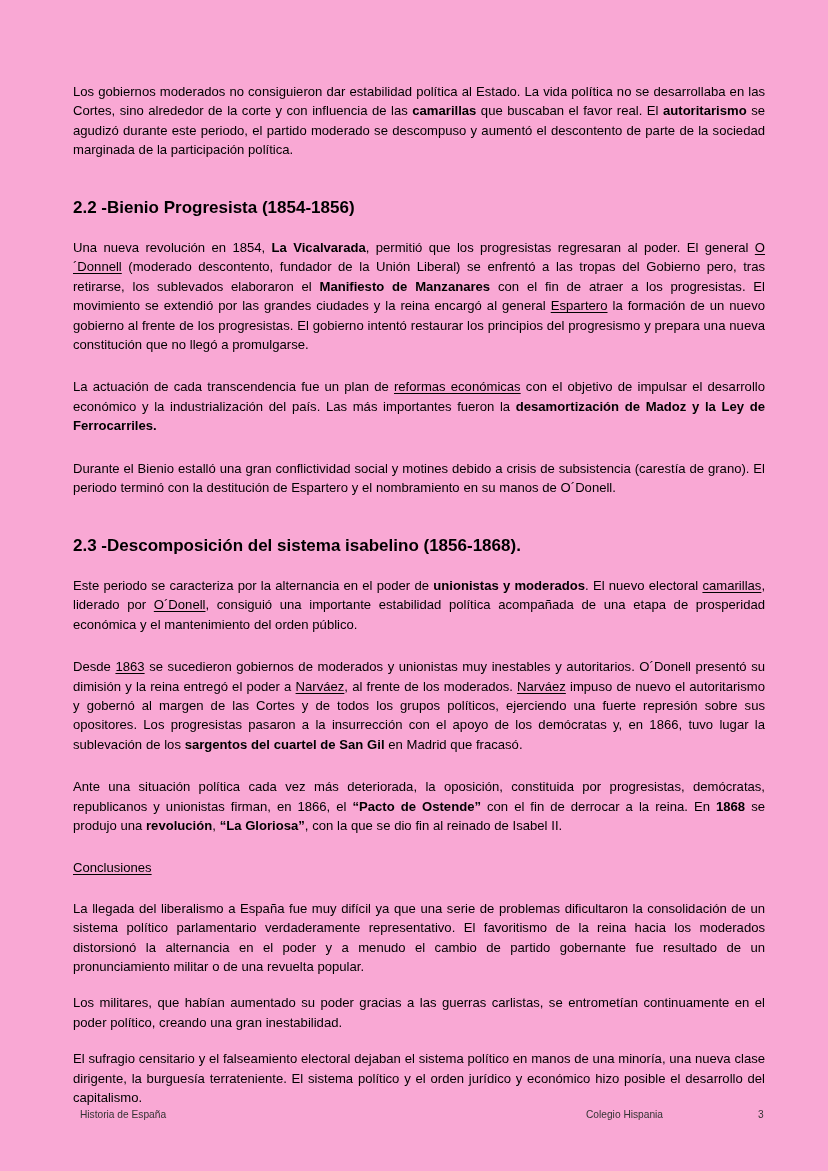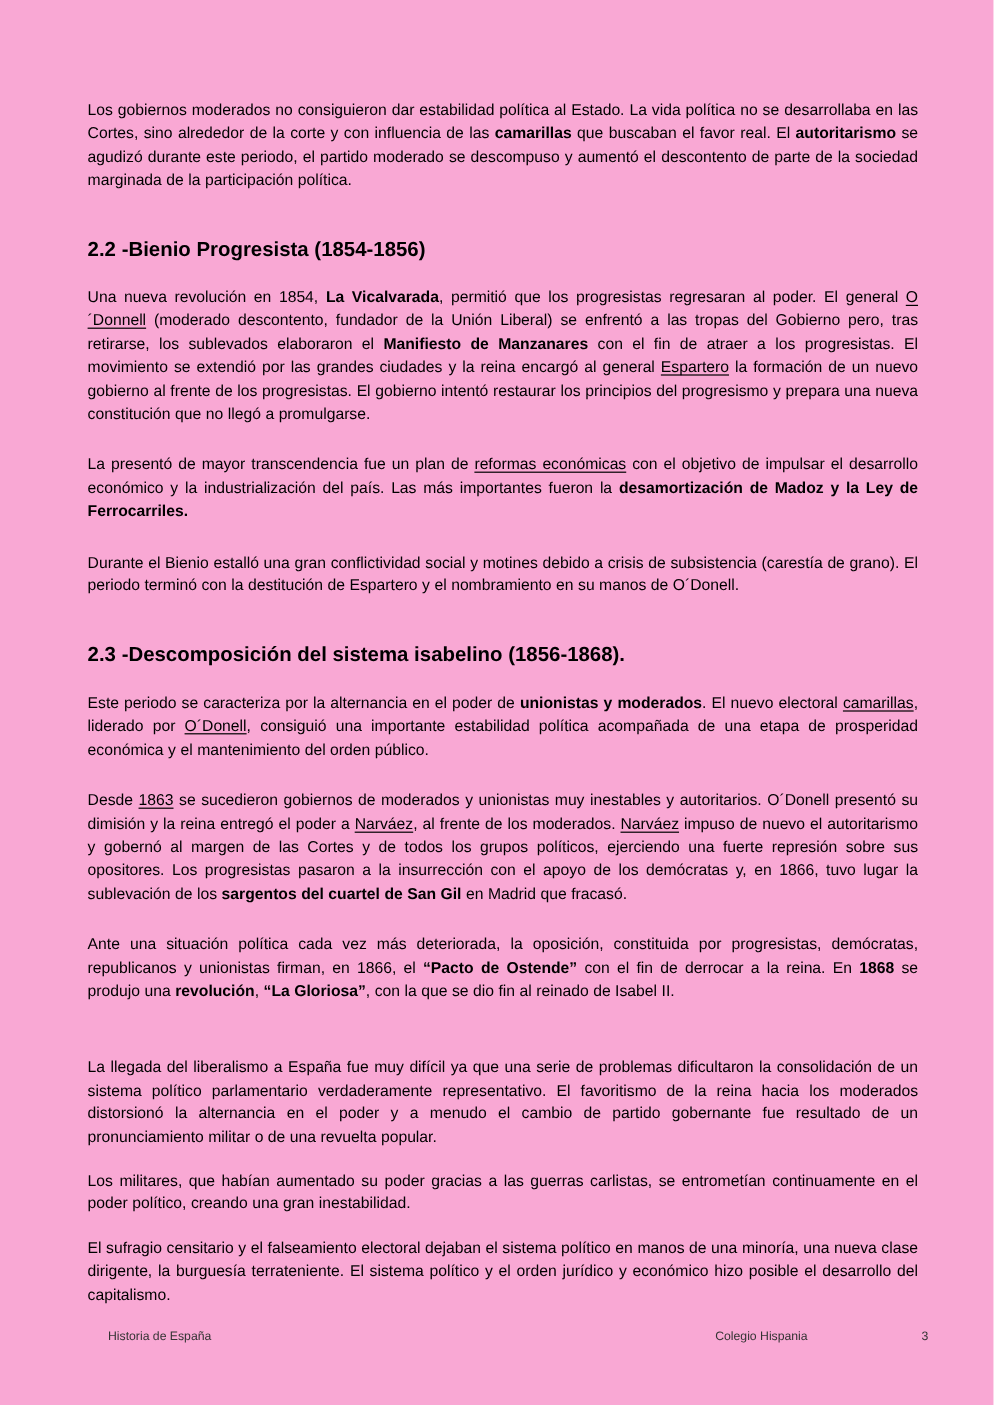--- a/index.html
+++ b/index.html
@@ -61,21 +61,21 @@
     text-underline-offset: 2px;
     text-align: left;
   }
   b, strong { font-weight: bold; }
   u {
     text-decoration: underline;
     text-underline-offset: 2px;
   }
   .footer {
     position: absolute;
-    left: 90px;
+    left: 80px;
     top: 1108px;
     width: 692px;
     height: 16px;
     font-size: 10.2px;
     line-height: 14px;
     color: #333333;
   }
   .footer .f-left {
     position: absolute;
     left: 0;
@@ -108,21 +108,21 @@
     <div class="sp-before-heading"></div>
 
     <h2 class="section-heading">2.2 -Bienio Progresista (1854-1856)</h2>
 
     <div class="sp-after-heading"></div>
 
     <p class="body-par"><span>Una nueva revolución en 1854, </span><b>La Vicalvarada</b><span>, permitió que los progresistas regresaran al poder. El general </span><u>O´Donnell</u><span> (moderado descontento, fundador de la Unión Liberal) se enfrentó a las tropas del Gobierno pero, tras retirarse, los sublevados elaboraron el </span><b>Manifiesto de Manzanares</b><span> con el fin de atraer a los progresistas. El movimiento se extendió por las grandes ciudades y la reina encargó al general </span><u>Espartero</u><span> la formación de un nuevo gobierno al frente de los progresistas. El gobierno intentó restaurar los principios del progresismo y prepara una nueva constitución que no llegó a promulgarse.</span></p>
 
     <div class="sp-small"></div>
 
-    <p class="body-par"><span>La presentó  de mayor transcendencia fue un plan de </span><u>reformas económicas</u><span> con el objetivo de impulsar el desarrollo económico y la industrialización del país. Las más importantes fueron la </span><b>desamortización de Madoz y la Ley de Ferrocarriles.</b></p>
+    <p class="body-par"><span>La actuación  de cada transcendencia fue un plan de </span><u>reformas económicas</u><span> con el objetivo de impulsar el desarrollo económico y la industrialización del país. Las más importantes fueron la </span><b>desamortización de Madoz y la Ley de Ferrocarriles.</b></p>
 
     <div class="sp-small"></div>
 
     <p class="body-par"><span>Durante el Bienio estalló una gran conflictividad social y motines debido a crisis de subsistencia (carestía de grano). El periodo terminó con la destitución de Espartero y el nombramiento en su manos de O´Donell.</span></p>
 
     <div class="sp-before-heading"></div>
 
     <h2 class="section-heading">2.3 -Descomposición del sistema isabelino (1856-1868).</h2>
 
     <div class="sp-after-heading"></div>
@@ -132,20 +132,21 @@
     <div class="sp-small"></div>
 
     <p class="body-par"><span>Desde </span><u>1863</u><span> se sucedieron gobiernos de moderados y unionistas muy inestables y autoritarios. O´Donell presentó su dimisión y la reina entregó el poder a </span><u>Narváez</u><span>, al frente de los moderados. </span><u>Narváez</u><span> impuso de nuevo el autoritarismo y gobernó al margen de las Cortes y de todos los grupos políticos, ejerciendo una fuerte represión sobre sus opositores. Los progresistas pasaron a la insurrección con el apoyo de los demócratas y, en 1866, tuvo lugar la sublevación de los </span><b>sargentos del cuartel de San Gil</b><span>  en Madrid que fracasó.</span></p>
 
     <div class="sp-small"></div>
 
     <p class="body-par"><span>Ante una situación política cada vez más deteriorada, la oposición, constituida por progresistas, demócratas, republicanos y unionistas firman, en 1866, el </span><b>“Pacto de Ostende”</b><span> con el fin de derrocar a la reina. En </span><b>1868</b><span> se produjo una </span><b>revolución</b><span>, </span><b>“La Gloriosa”</b><span>, con la que se dio fin al reinado de Isabel II.</span></p>
 
     <div class="sp-small"></div>
 
+    <p class="conclusions-head">Conclusiones</p>
 
     <div class="sp-after-heading"></div>
 
     <p class="body-par"><span>La llegada del liberalismo a España fue muy difícil ya que una serie de problemas dificultaron la consolidación de un sistema político parlamentario verdaderamente representativo. El favoritismo de la reina hacia los moderados distorsionó la alternancia en el poder y a menudo el cambio de partido gobernante fue resultado de un pronunciamiento militar o de una revuelta popular.</span></p>
 
     <p class="body-par"><span>Los militares, que habían aumentado su poder gracias a las guerras carlistas, se entrometían continuamente en el poder político, creando una gran inestabilidad.</span></p>
 
     <p class="body-par"><span>El sufragio censitario y el falseamiento electoral dejaban el sistema político en manos de una minoría, una nueva clase dirigente, la burguesía terrateniente. El sistema político y el orden jurídico y económico hizo posible el desarrollo del capitalismo.</span></p>
 
   </div>

